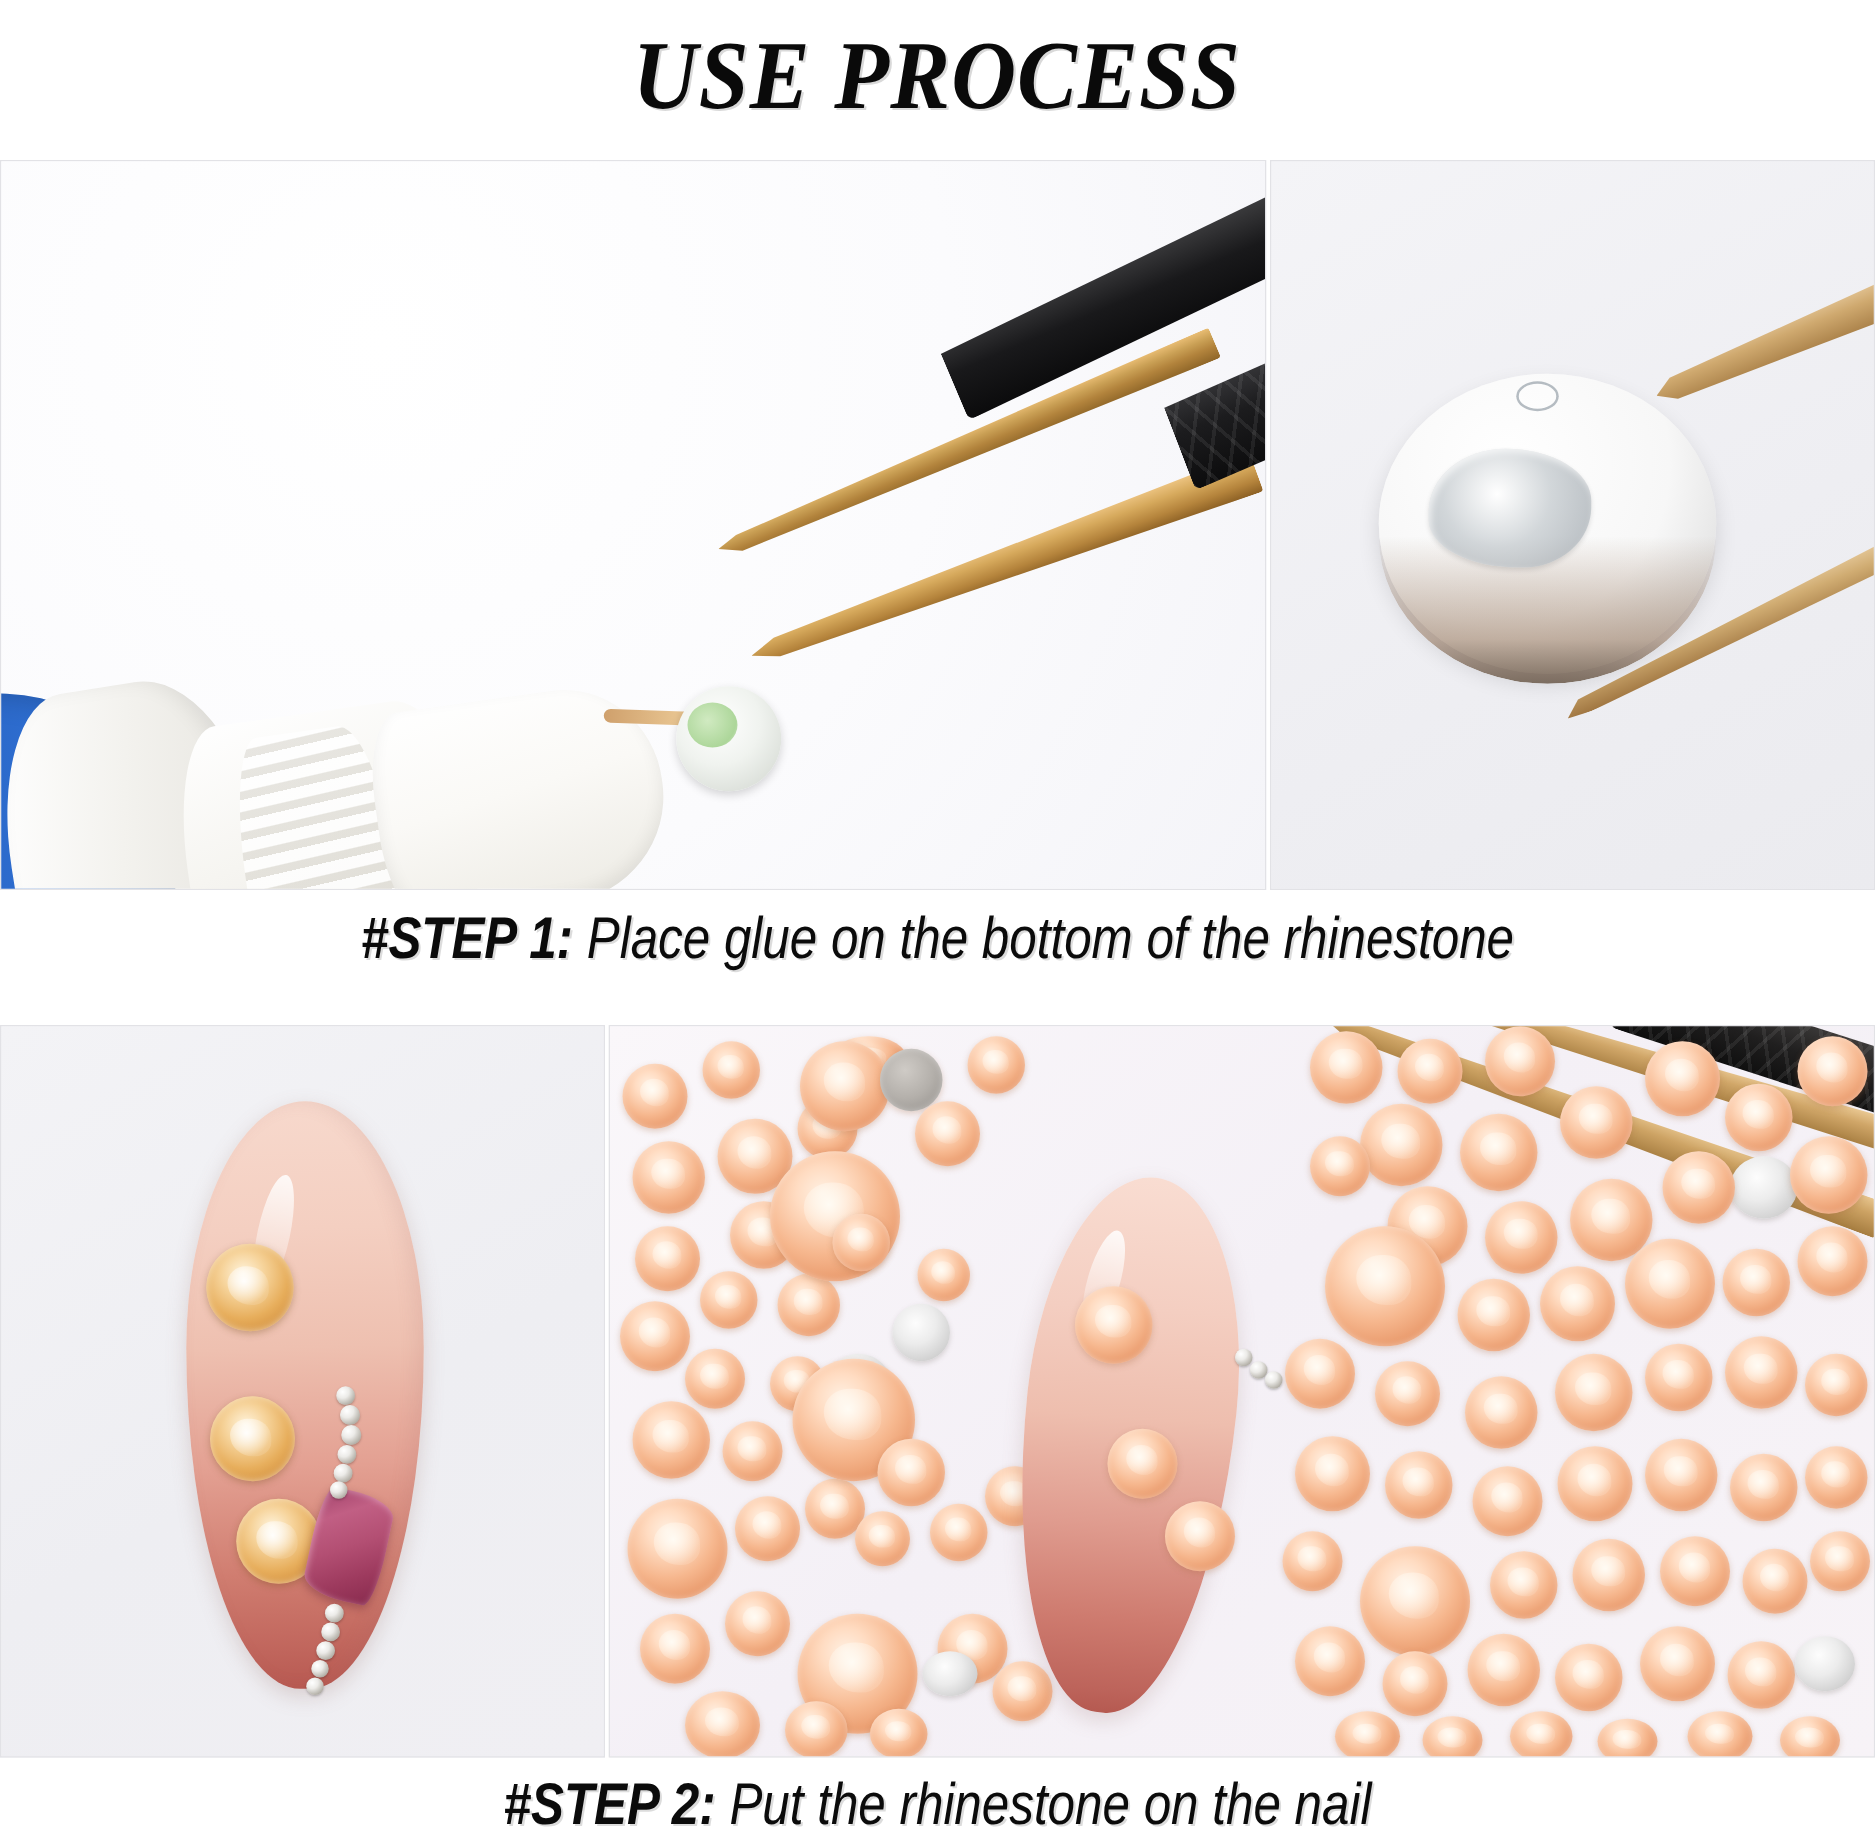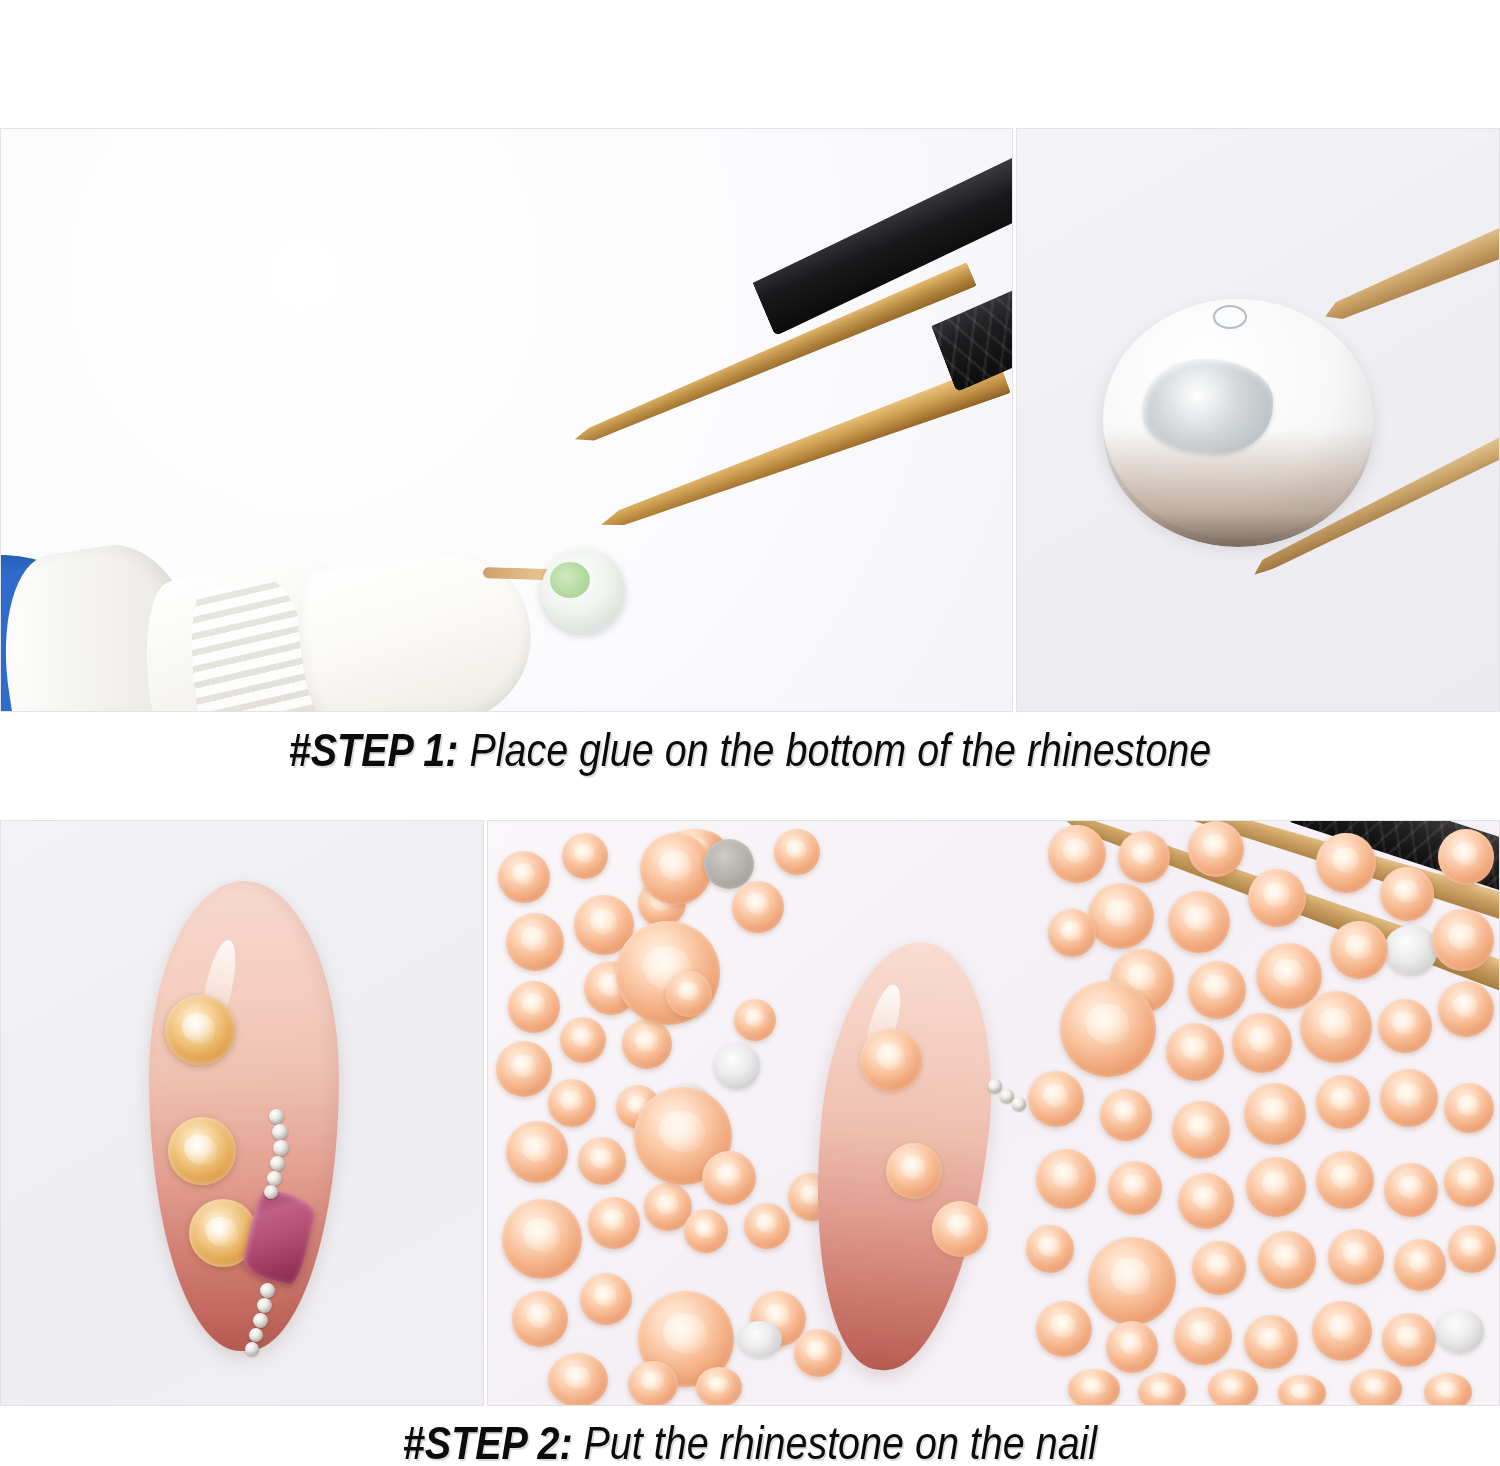--- a/index.html
+++ b/index.html
@@ -339,20 +339,23 @@
     left: 372px; top: 208px; width: 62px; height: 62px;
   }
   .p4-nail-gem-a { left: 398px; top: 322px; width: 56px; height: 56px; }
   .p4-nail-gem-b { left: 444px; top: 380px; width: 56px; height: 56px; }
 </style>
 </head>
 <body>
 
 <div class="page">
 
+  <div class="title-bar">
+    <div class="title">USE PROCESS</div>
+  </div>
 
   <div class="row" id="row-1">
 
     <div class="panel" id="panel-glue">
       <div class="p1-bg"></div>
       <div class="ph bottle-cap"></div>
       <div class="ph bottle-ring"></div>
       <div class="ph bottle-neck"></div>
       <div class="ph bottle-ridges"></div>
       <div class="ph bottle-tip"></div>

